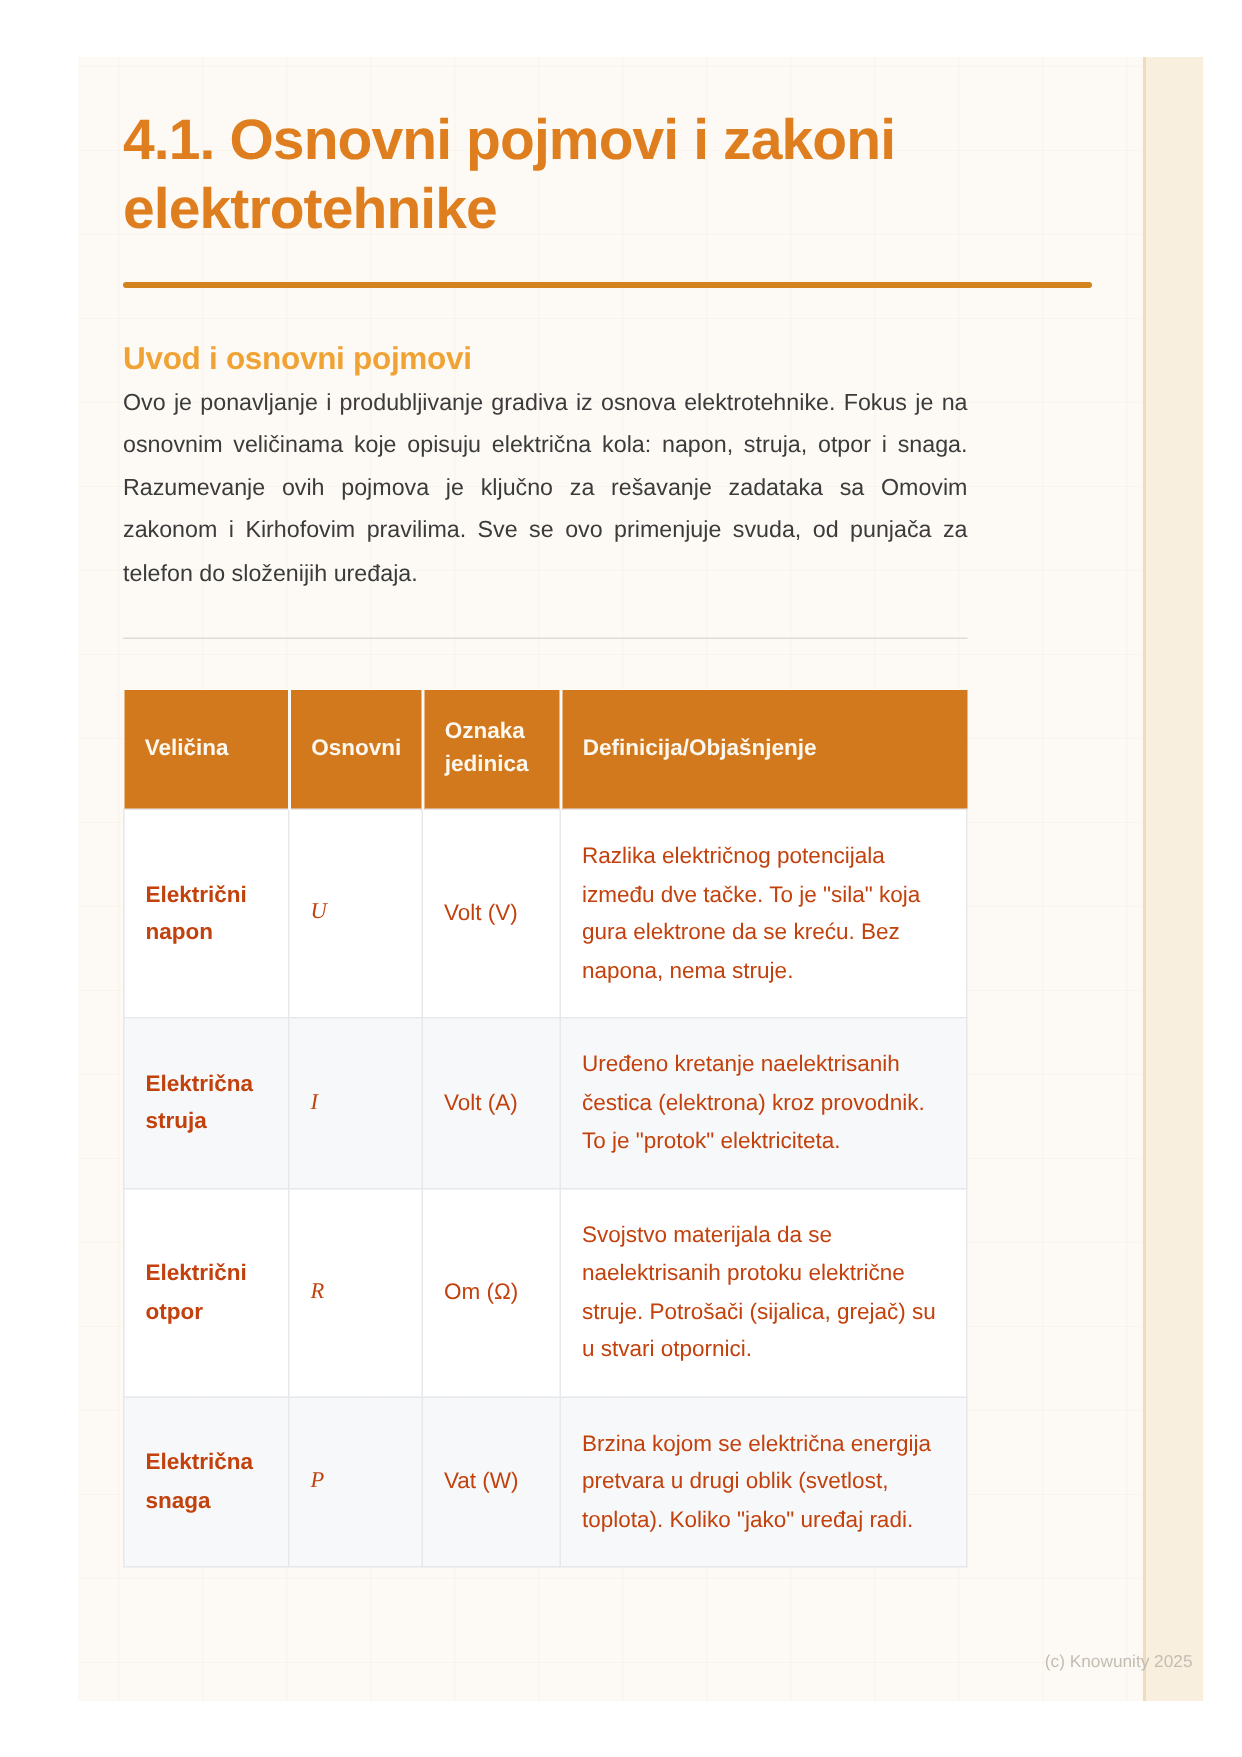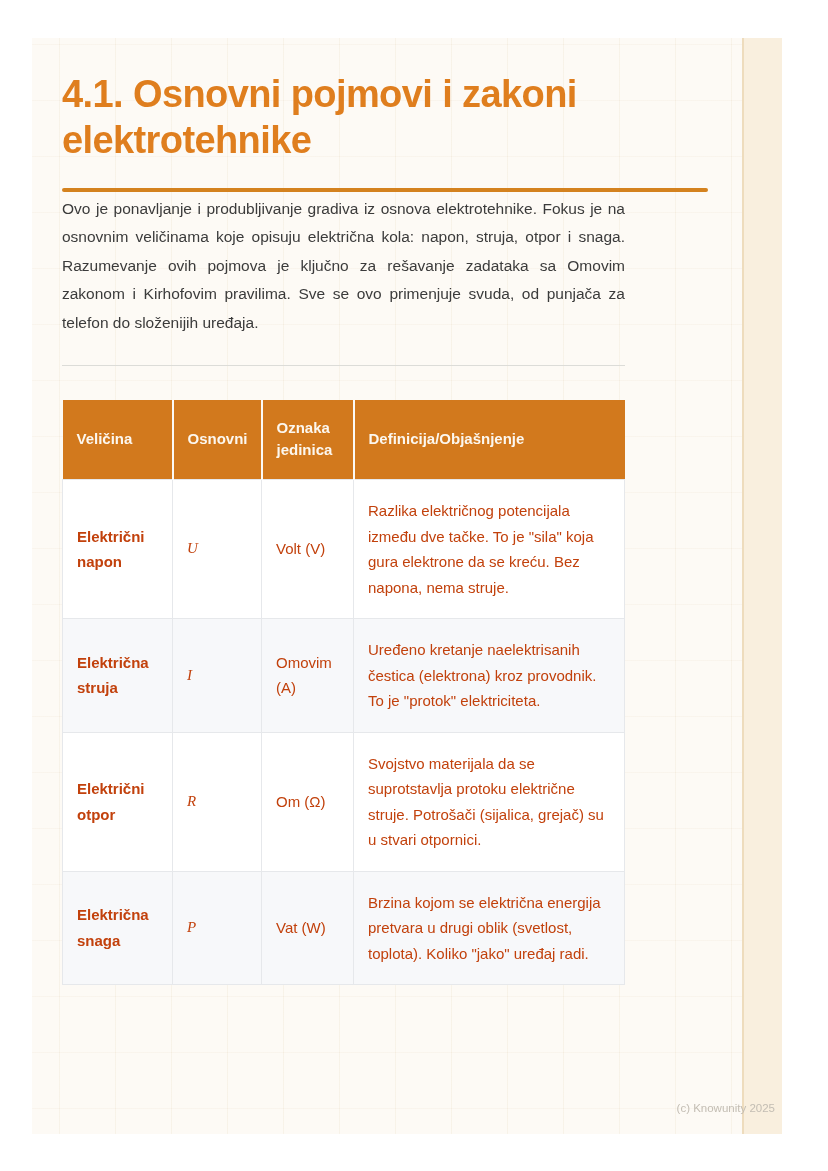--- a/index.html
+++ b/index.html
@@ -4,21 +4,21 @@
 <style>
   * { margin: 0; padding: 0; box-sizing: border-box; }
   html, body {
     width: 828px; height: 1171px;
     background: #ffffff;
     font-family: "Liberation Sans", sans-serif;
     overflow: hidden;
   }
   .card {
     position: absolute;
-    left: 32px; top: 38px;
+    left: 52px; top: 38px;
     width: 750px; height: 1096px;
     background-color: #FDFAF5;
     background-image:
       linear-gradient(to right, rgba(205,175,125,0.10) 1px, transparent 1px),
       linear-gradient(to bottom, rgba(205,175,125,0.07) 1px, transparent 1px);
     background-size: 56px 56px;
     background-position: 27px 6px;
   }
   .stripe {
     position: absolute;
@@ -133,20 +133,21 @@
 </head>
 <body>
 
 <div class="card">
   <div class="stripe"></div>
 
   <div class="content">
     <h1 class="doc-title">4.1. Osnovni pojmovi i zakoni elektrotehnike</h1>
     <div class="title-rule"></div>
 
+    <h2 class="section-heading h-intro">Uvod i osnovni pojmovi</h2>
     <p class="body-text">Ovo je ponavljanje i produbljivanje gradiva iz osnova elektrotehnike. Fokus je na osnovnim veličinama koje opisuju električna kola: napon, struja, otpor i snaga. Razumevanje ovih pojmova je ključno za rešavanje zadataka sa Omovim zakonom i Kirhofovim pravilima. Sve se ovo primenjuje svuda, od punjača za telefon do složenijih uređaja.</p>
 
     <div class="section-divider"></div>
 
 
     <table class="defs">
       <colgroup>
         <col class="c1">
           <col class="c2">
           <col class="c3">
@@ -163,28 +164,28 @@
       <tbody>
         <tr>
           <td class="c-name">Električni napon</td>
           <td class="c-sym">U</td>
           <td class="c-unit">Volt (V)</td>
           <td class="c-def">Razlika električnog potencijala između dve tačke. To je "sila" koja gura elektrone da se kreću. Bez napona, nema struje.</td>
         </tr>
         <tr class="alt">
           <td class="c-name">Električna struja</td>
           <td class="c-sym">I</td>
-          <td class="c-unit">Omovim (A)</td>
+          <td class="c-unit">Volt (A)</td>
           <td class="c-def">Uređeno kretanje naelektrisanih čestica (elektrona) kroz provodnik. To je "protok" elektriciteta.</td>
         </tr>
         <tr>
           <td class="c-name">Električni otpor</td>
           <td class="c-sym">R</td>
           <td class="c-unit">Om (Ω)</td>
-          <td class="c-def">Svojstvo materijala da se suprotstavlja protoku električne struje. Potrošači (sijalica, grejač) su u stvari otpornici.</td>
+          <td class="c-def">Svojstvo materijala da se naelektrisanih protoku električne struje. Potrošači (sijalica, grejač) su u stvari otpornici.</td>
         </tr>
         <tr class="alt">
           <td class="c-name">Električna snaga</td>
           <td class="c-sym">P</td>
           <td class="c-unit">Vat (W)</td>
           <td class="c-def">Brzina kojom se električna energija pretvara u drugi oblik (svetlost, toplota). Koliko "jako" uređaj radi.</td>
         </tr>
       </tbody>
     </table>
   </div>

